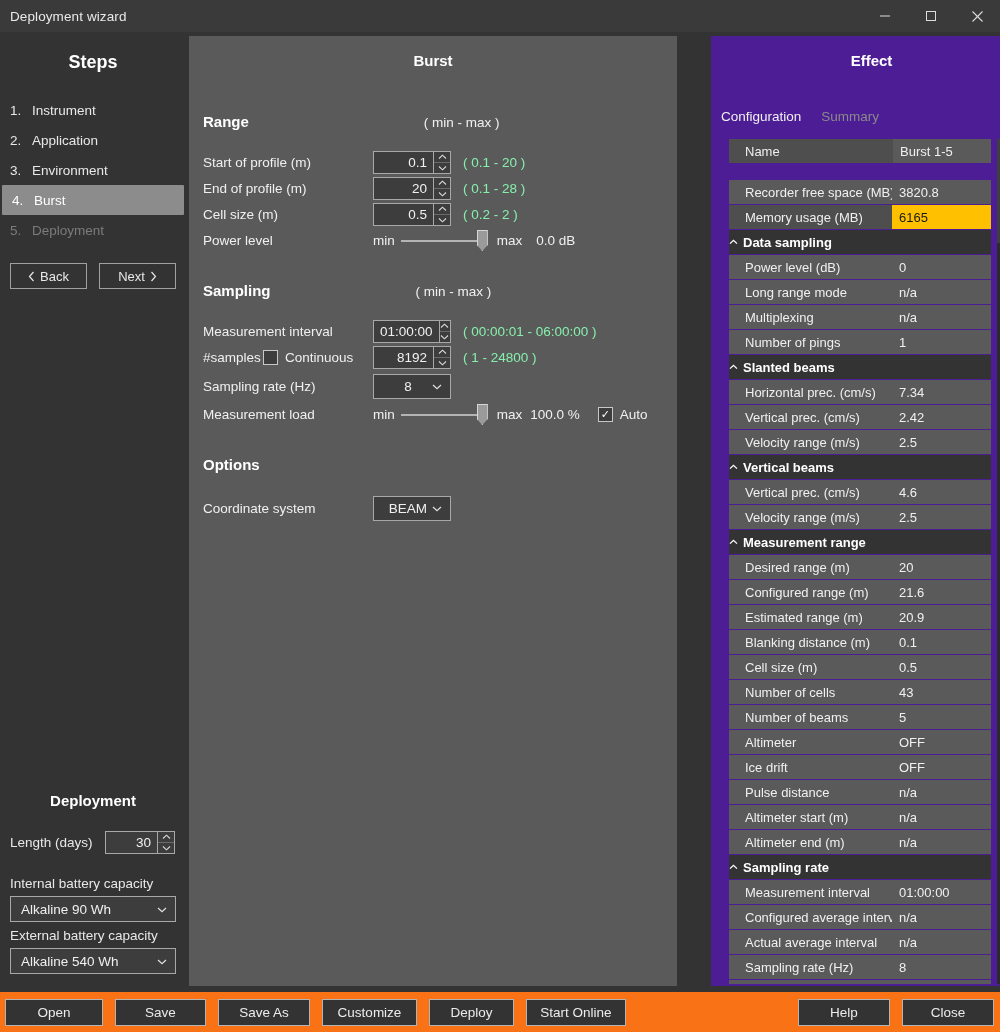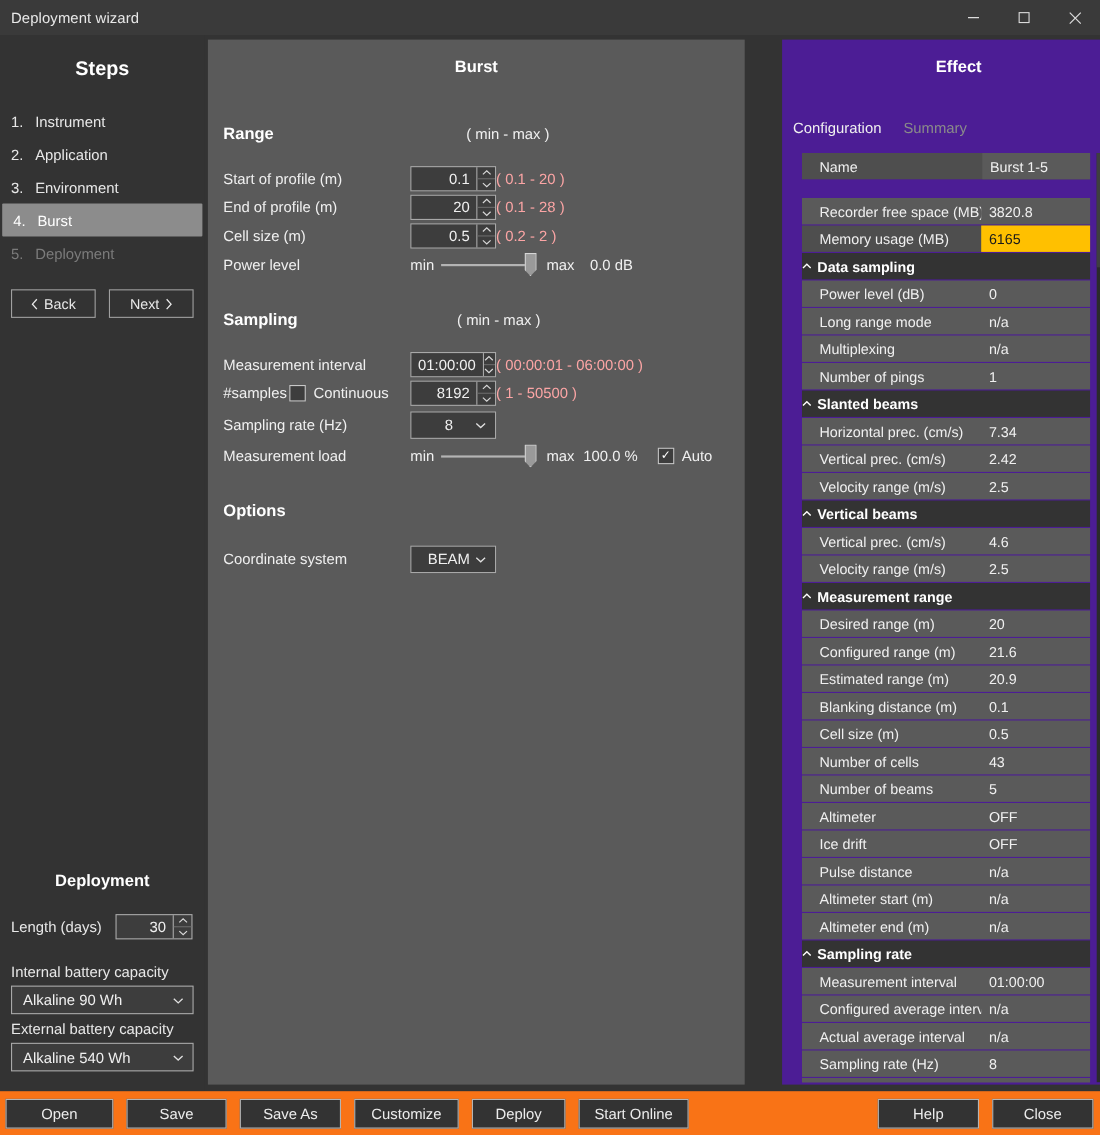--- a/index.html
+++ b/index.html
@@ -108,21 +108,21 @@
     background: #5a5a5a;
   }
   .panel-head { text-align: center; font-weight: bold; font-size: 15px; color: #ffffff; padding-top: 16px; }
   .burst .content { padding: 44px 0 0 14px; }
   .sec-title { font-weight: bold; font-size: 15px; color: #ffffff; }
   .sec-head { display: flex; align-items: baseline; }
   .sec-head .minmax { font-size: 13.5px; color: #f0f0f0; margin-left: 100px; }
 
   .frow { display: flex; align-items: center; height: 25px; margin-bottom: 1px; }
   .frow .lab { font-size: 13.5px; color: #f0f0f0; width: 170px; }
-  .frow .rng { font-size: 13.5px; color: #fca5a5; }
+  .frow .rng { font-size: 13.5px; color: #86efac; margin-left: 12px; }
   .frow .unit { font-size: 13.5px; color: #f0f0f0; }
 
   
   .effect {
     position: absolute; left: 711px; top: 36px; width: 321px; height: 950px;
     background: #4c1d95;
   }
   .tabs { display: flex; gap: 20px; padding: 40px 0 0 10px; }
   .tab { font-size: 13.5px; color: #f0f0f0; padding-bottom: 3px; }
   .tab.inactive { color: #8a8a8a; }
@@ -396,21 +396,21 @@
                   <polyline points="1,4.5 4.5,1.2 8,4.5" fill="none" stroke="#d8d8d8" stroke-width="1.1"></polyline>
                 </svg>
               </div>
             <div>
                 <svg width="9" height="6" viewBox="0 0 9 6">
                   <polyline points="1,1.5 4.5,4.8 8,1.5" fill="none" stroke="#d8d8d8" stroke-width="1.1"></polyline>
                 </svg>
               </div>
           </span>
         </span>
-        <span class="rng">( 1 - 50500 )</span>
+        <span class="rng">( 1 - 24800 )</span>
       </div>
 
       <div class="frow" style="height:30px">
         <span class="lab">Sampling rate (Hz)</span>
         <span class="combo" style="width:78px;height:25px">
           <span>8</span>
           <span class="chev"><svg width="10" height="7" viewBox="0 0 10 7">
                 <polyline points="1,1.5 5,5.2 9,1.5" fill="none" stroke="#e0e0e0" stroke-width="1.2"></polyline>
               </svg></span>
         </span>

